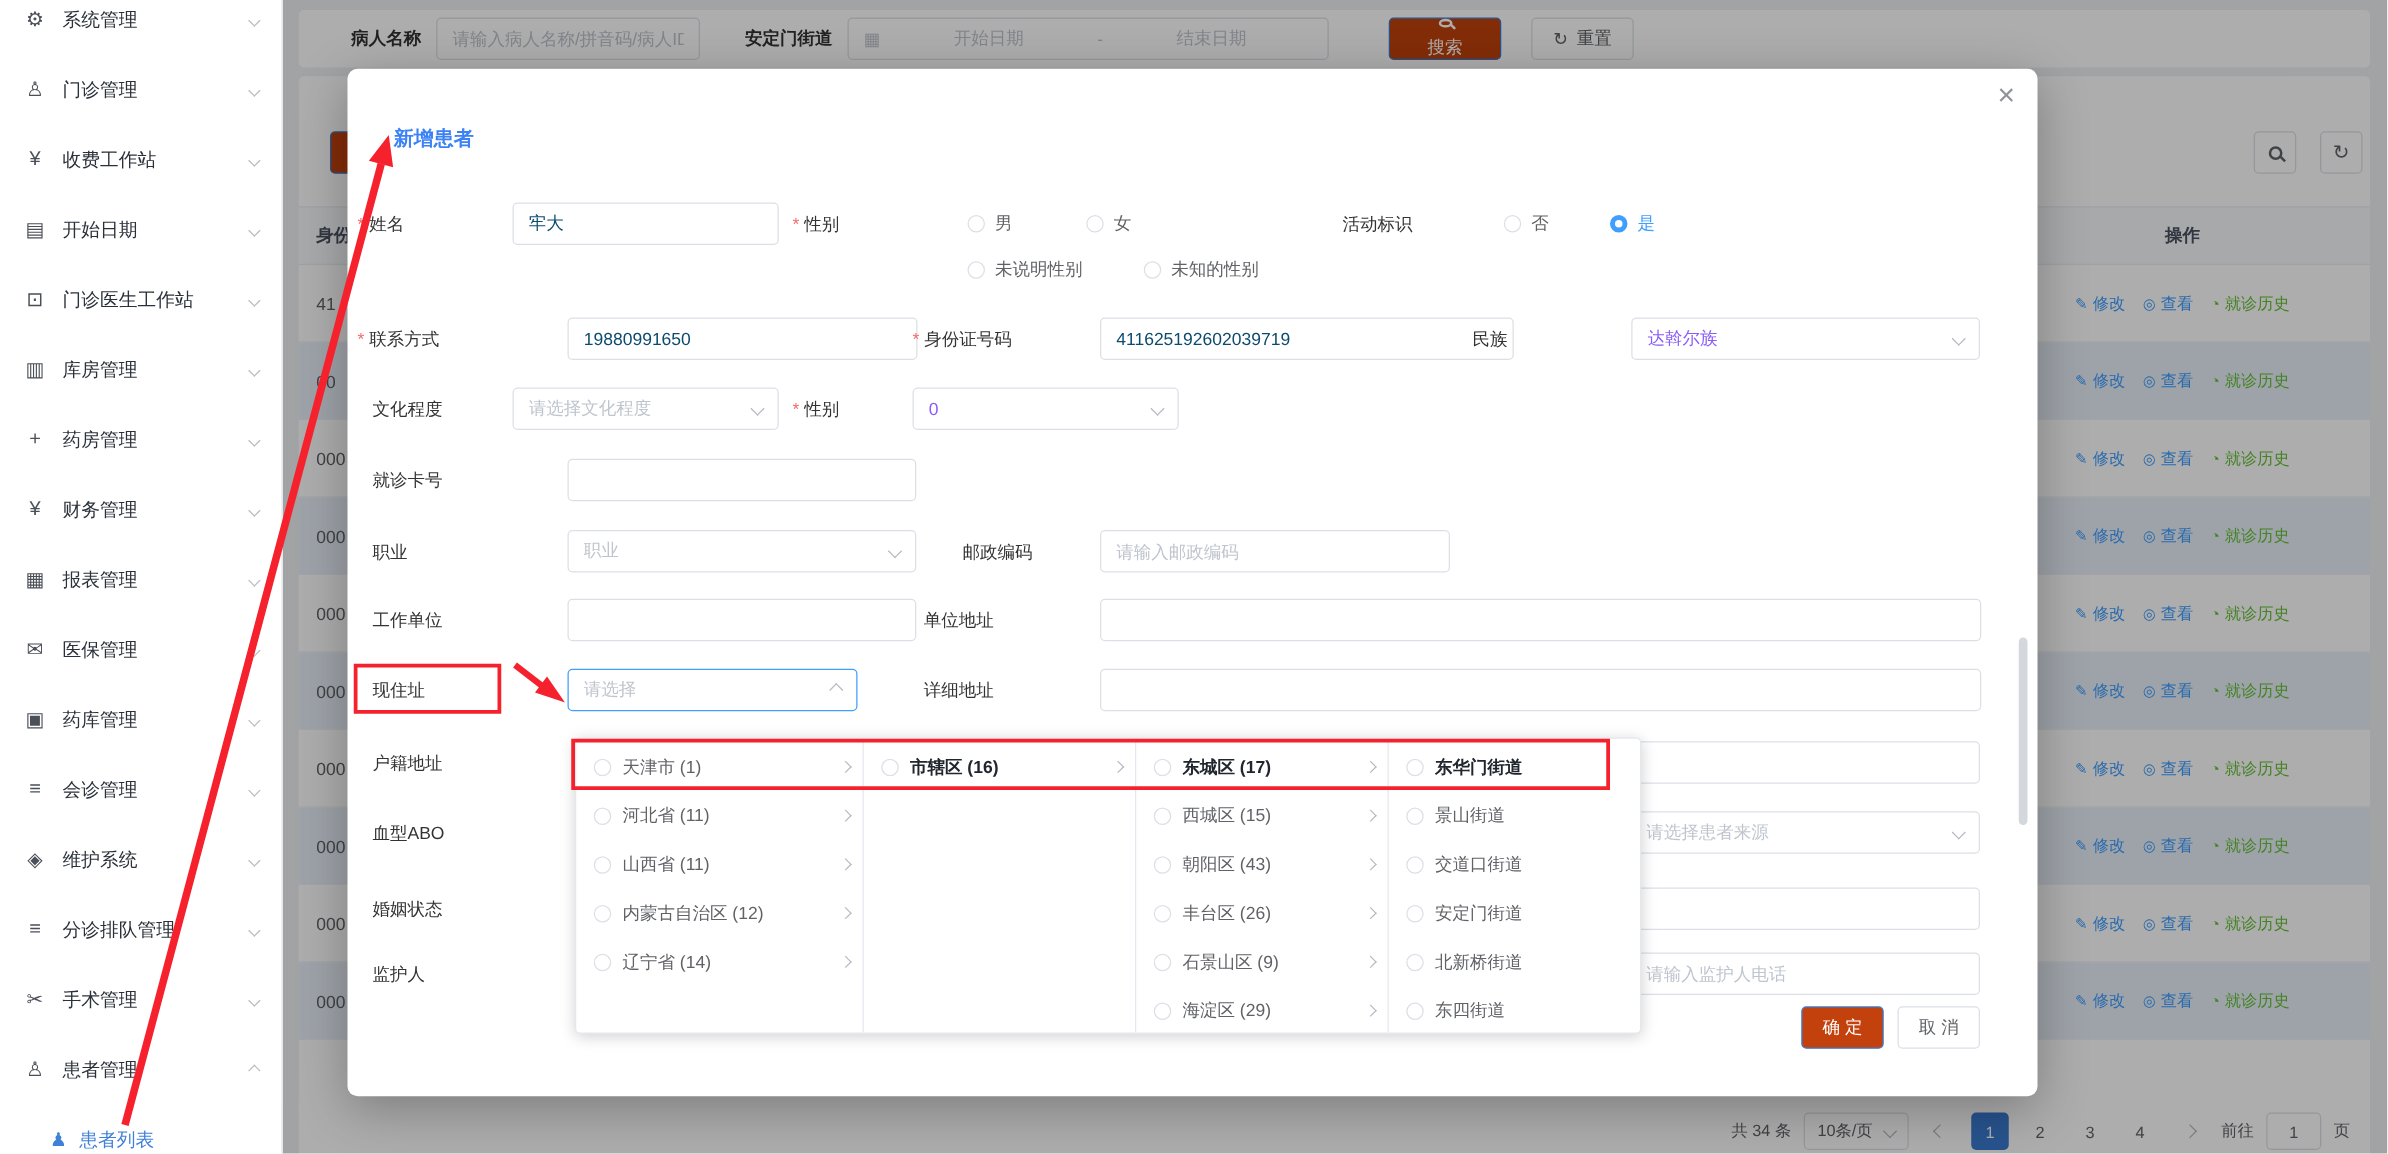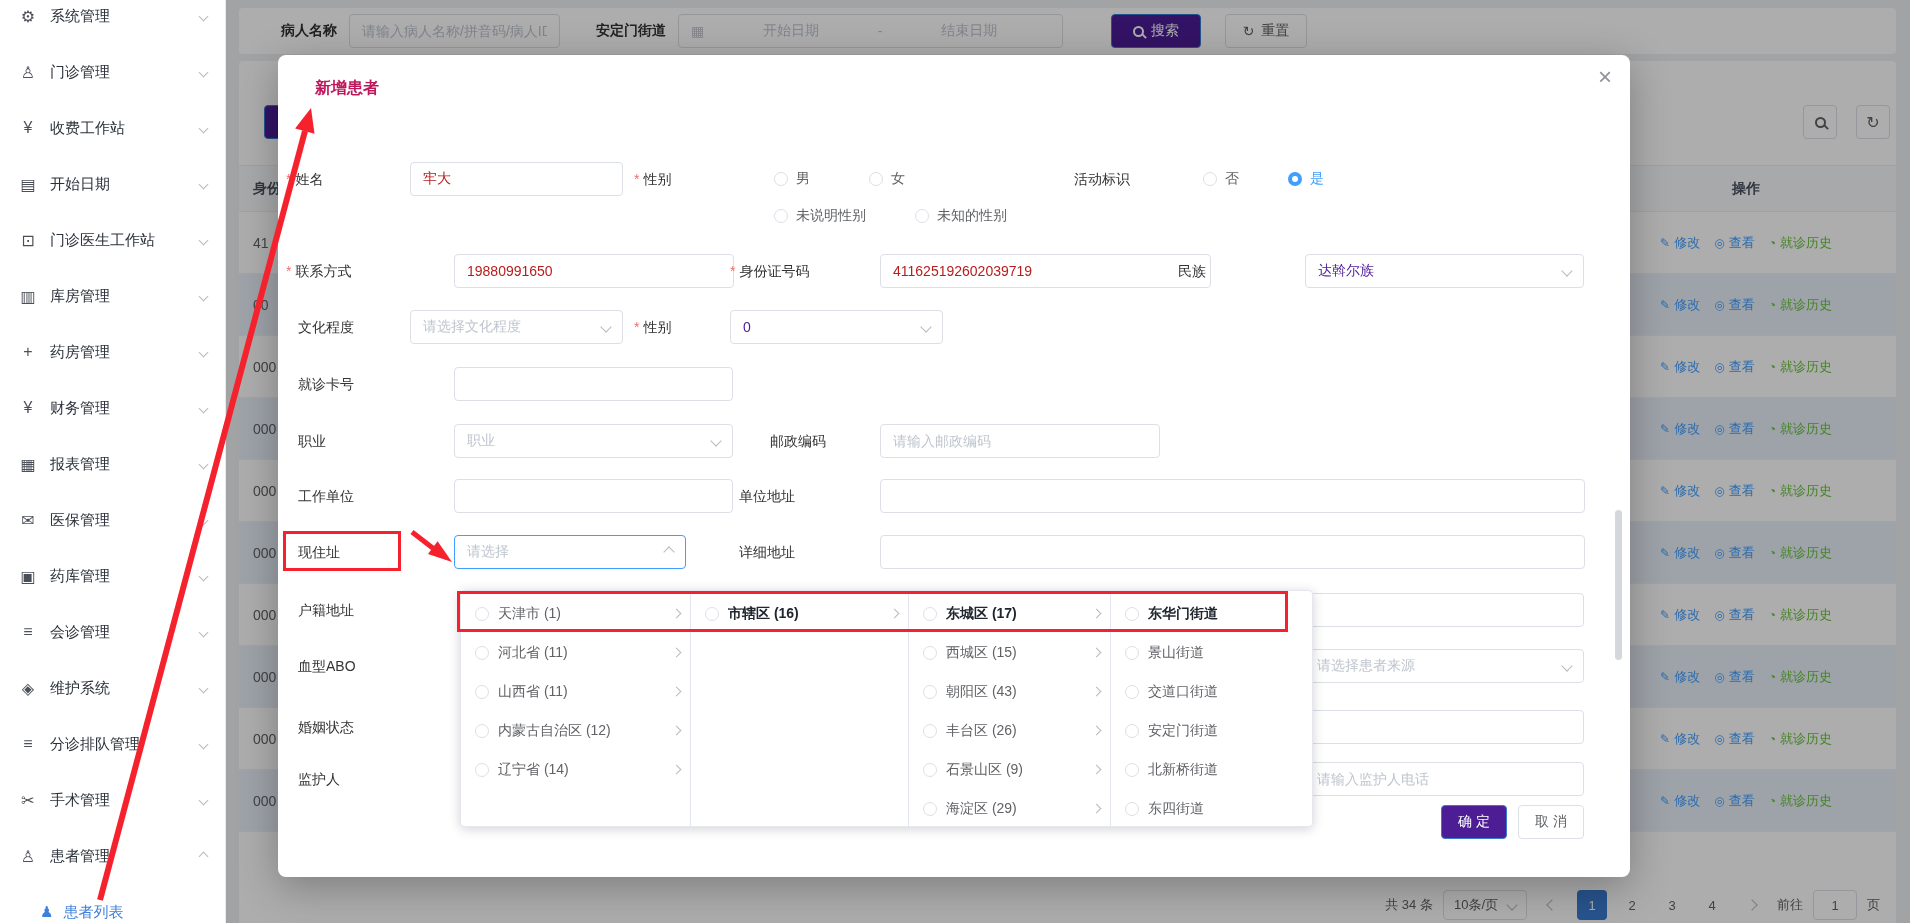--- a/index.html
+++ b/index.html
@@ -5,27 +5,27 @@
   *{margin:0;padding:0;box-sizing:border-box;font-family:"Liberation Sans","DejaVu Sans",sans-serif;}
   html,body{width:1910px;height:923px;overflow:hidden;background:#fff;}
   .stage{position:relative;width:1910px;height:923px;overflow:hidden;background:#eef0f4;}
   .abs{position:absolute;}
 
   
   .main{position:absolute;left:226px;top:0;right:0;bottom:0;background:#eef0f4;}
   .card{background:#fff;border-radius:4px;position:absolute;}
   .search-card{left:13px;top:8px;right:14px;height:46px;display:flex;align-items:center;padding-left:42px;}
   .flabel{font-size:14px;font-weight:600;color:#333;white-space:nowrap;}
-  .fin{height:34px;border:1px solid #dcdfe6;border-radius:4px;padding:0 12px;font-size:14px;color:#b91c1c;background:#fff;outline:none;}
+  .fin{height:34px;border:1px solid #dcdfe6;border-radius:4px;padding:0 12px;font-size:14px;color:#0c4a6e;background:#fff;outline:none;}
   .fin::placeholder{color:#bfc5ce;}
   .date-range{height:34px;width:385px;border:1px solid #dcdfe6;border-radius:4px;background:#fff;display:flex;align-items:center;padding:0 12px;font-size:14px;color:#bfc5ce;gap:6px;}
   .date-range .ph{flex:1;text-align:center;}
   .cal-glyph{color:#c0c4cc;font-size:14px;}
   .btn{height:34px;border-radius:4px;font-size:14px;display:inline-flex;align-items:center;justify-content:center;gap:7px;border:1px solid transparent;cursor:pointer;background:#fff;white-space:nowrap;}
-  .btn.primary{background:#4c1d95;border-color:#3a7bd0;color:#fff;}
+  .btn.primary{background:#c2410c;border-color:#3a7bd0;color:#fff;flex-direction:column;}
   .btn.plain{border-color:#dcdfe6;color:#606266;background:#fff;}
   .mag{position:relative;width:11px;height:11px;border:2px solid currentColor;border-radius:50%;display:inline-block;}
   .mag::after{content:"";position:absolute;width:6px;height:2px;background:currentColor;right:-5px;bottom:-2px;transform:rotate(45deg);}
 
   .table-card{left:13px;top:61px;right:14px;bottom:-10px;}
   .add-btn{position:absolute;left:25px;top:44px;width:52px;height:34px;}
   .tool-btn{position:absolute;top:44px;width:34px;height:34px;border:1px solid #dcdfe6;border-radius:4px;display:flex;align-items:center;justify-content:center;color:#606266;font-size:16px;background:#fff;cursor:pointer;}
   .thead{position:absolute;left:0;right:0;top:104px;height:47px;background:#f7f9fb;border-top:1px solid #ebeef5;border-bottom:1px solid #ebeef5;display:flex;align-items:center;font-weight:bold;color:#495060;font-size:14px;}
   .tbody{position:absolute;left:0;right:0;top:151px;}
   .tr{display:flex;align-items:center;height:62px;border-bottom:1px solid #f0f2f5;font-size:14px;color:#606266;background:#fff;}
@@ -60,28 +60,28 @@
   .side-list{margin-top:-12px;}
   .side-item{height:56px;display:flex;align-items:center;padding:0 18px;gap:12px;font-size:15px;color:#2b313a;cursor:pointer;background:#fff;}
   .side-item .icon{width:20px;text-align:center;font-size:16px;color:#4b5058;flex:none;}
   .side-chev{margin-left:auto;width:7px;height:7px;}
   .side-item.expanded .side-chev{transform:rotate(-135deg);}
   .side-sub{height:56px;display:flex;align-items:center;padding-left:40px;gap:10px;color:#3f80d8;font-size:15px;cursor:pointer;}
   .side-sub .icon{font-size:15px;color:#3f80d8;}
 
   
   .modal{position:absolute;left:278px;top:55px;width:1352px;height:822px;background:#fff;border-radius:8px;box-shadow:0 10px 40px rgba(0,0,0,.28);z-index:10;}
-  .m-title{position:absolute;left:37px;top:23px;font-size:16px;font-weight:bold;color:#be185d;}
+  .m-title{position:absolute;left:37px;top:46px;font-size:16px;font-weight:bold;color:#3b82f6;}
   .m-close{position:absolute;right:18px;top:10px;font-size:24px;color:#909399;cursor:pointer;line-height:1;}
   .fl{position:absolute;height:34px;line-height:34px;font-size:14px;color:#333;white-space:nowrap;display:flex;align-items:center;}
   .star{color:#f56c6c;margin-right:4px;}
   .fsel{position:absolute;height:34px;border:1px solid #dcdfe6;border-radius:4px;display:flex;align-items:center;justify-content:space-between;gap:8px;padding:0 12px;font-size:14px;background:#fff;cursor:pointer;}
   .fsel .txt{overflow:hidden;white-space:nowrap;}
   .ph-t{color:#bfc5ce;}
-  .val-t{color:#4c1d95;}
+  .val-t{color:#8b5cf6;}
   .fsel.open{border-color:#409EFF;}
   .radio{position:absolute;height:34px;display:flex;align-items:center;gap:8px;font-size:14px;color:#606266;cursor:pointer;}
   .rdot{width:14px;height:14px;border:1px solid #dcdfe6;border-radius:50%;background:#fff;flex:none;}
   .radio.checked .rdot{border:4px solid #409EFF;}
   .radio.checked{color:#409EFF;}
   .m-btn{position:absolute;width:66px;height:34px;}
   .m-scroll{position:absolute;left:1337px;top:455px;width:7px;height:150px;background:#d4d7dc;border-radius:4px;cursor:pointer;}
 
   
   .cas-panel{position:absolute;left:460px;top:590px;width:853px;height:237px;background:#fff;border:1px solid #e4e7ed;border-radius:4px;box-shadow:0 2px 12px rgba(0,0,0,.18);z-index:12;display:flex;overflow:hidden;}

